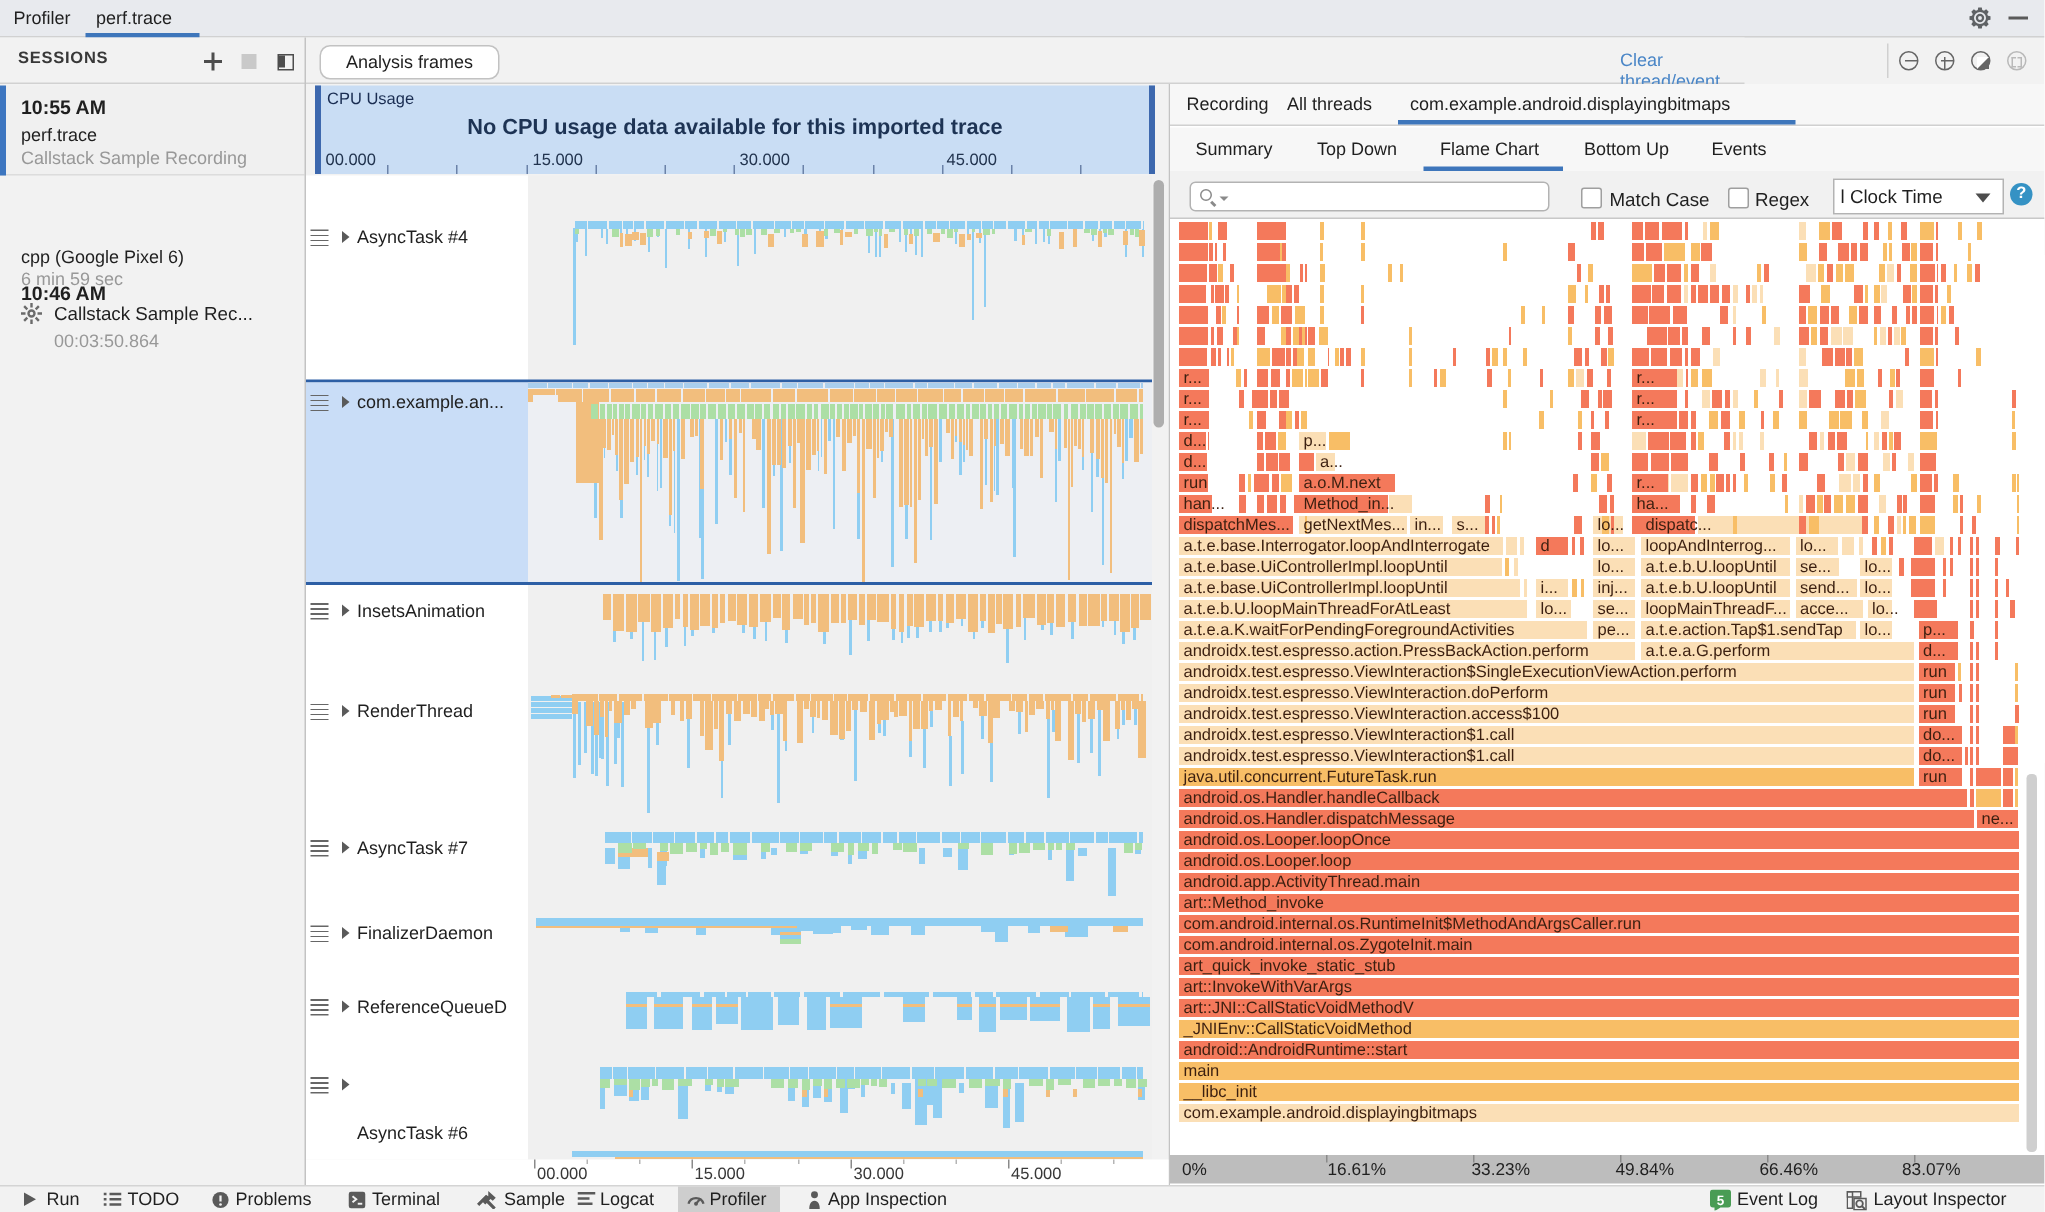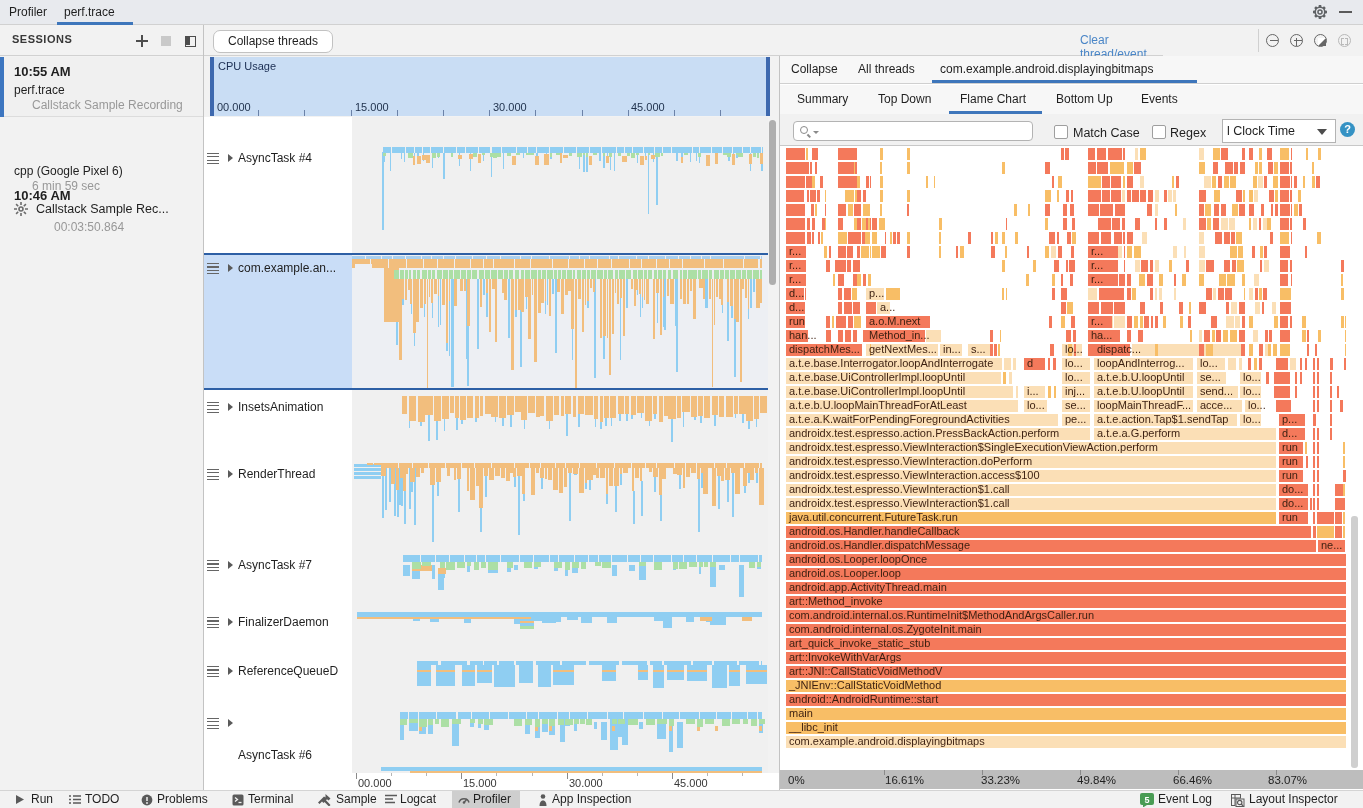--- a/index.html
+++ b/index.html
@@ -31,21 +31,21 @@
 .cico .brk { position:absolute; top:2.8px; width:3px; height:7.5px; border:1.5px solid #b9b9b9; }
 .brk.l { left:2.2px; border-right:none; }
 .brk.r { right:2.2px; border-left:none; }
 
 
 #leftpanel { left:0; top:56px; width:203px; height:734px; background:#f2f2f2; }
 #sess1 { position:relative; left:0; top:1px; width:203px; height:60px; background:#f0f0f0; border-bottom:1px solid #dcdcdc; }
 #sess1 .selbar { position:absolute; left:0; top:0; width:4px; height:60px; background:#3d76c0; }
 .s-time { position:absolute; left:14px; font-size:13px; font-weight:bold; color:#1f1f1f; }
 .s-name { position:absolute; left:14px; font-size:12px; color:#1f1f1f; }
-.s-gray { position:absolute; left:14px; font-size:12px; color:#989898;margin-left:18px; }
+.s-gray { position:absolute; left:14px; font-size:12px; color:#989898; }
 
 
 #vdiv1 { left:203px; top:25px; width:1px; height:765px; background:#c3c3c3; }
 #vdiv2 { left:779px; top:56px; width:1px; height:734px; background:#c3c3c3; }
 
 
 #midpanel { left:204px; top:56px; width:575px; height:734px; background:#f2f2f2; }
 #cpubox { position:absolute; left:6px; top:1px; width:560px; height:59px; background:#c9ddf4; border-left:4px solid #3d68ae; border-right:4px solid #3d68ae; }
 #cpubox .cput { position:absolute; left:4px; top:3px; font-size:11px; color:#1a2d52; }
 #cpubox .nocpu { position:absolute; left:0; width:100%; top:20px; text-align:center; font-size:14.5px; font-weight:bold; color:#1d3354; }
@@ -114,21 +114,21 @@
 </div>
 
 <div id="toolbar" class="abs">
   <span id="sessions-h" class="abs">SESSIONS</span>
   <div class="plus-v abs"></div>
       <div class="plus-h abs"></div>
   <div class="stopico abs"></div>
   <div class="panelico abs">
         <i></i>
       </div>
-  <div id="collapse-btn" class="abs">Collapse threads</div>
+  <div id="collapse-btn" class="abs">Analysis frames</div>
   <span id="clearsel" class="abs">Clear thread/event selection</span>
   <div id="tdiv1" class="abs"></div>
   <div class="cico" style="left:1266px;">
         <span class="ph"></span>
       </div>
   <div class="cico" style="left:1290px;">
         <span class="ph"></span>
         <span class="pv"></span>
       </div>
   <div class="cico" style="left:1314px;">
@@ -157,20 +157,21 @@
   <span class="s-name abs" style="left:36px; top:146px; font-size:12.5px;">Callstack Sample Rec...</span>
   <span class="s-gray abs" style="left:36px; top:164px;">00:03:50.864</span>
 </div>
 
 <div id="vdiv1" class="abs"></div>
 <div id="vdiv2" class="abs"></div>
 
 <div id="midpanel" class="abs">
   <div id="cpubox">
     <span class="cput">CPU Usage</span>
+    <span class="nocpu">No CPU usage data available for this imported trace</span>
     <i class="cputick" style="left:44px;"></i>
         <i class="cputick" style="left:90px;"></i>
         <i class="cputick" style="left:137px;"></i>
         <i class="cputick" style="left:183px;"></i>
         <i class="cputick" style="left:229px;"></i>
         <i class="cputick" style="left:275px;"></i>
         <i class="cputick" style="left:321px;"></i>
         <i class="cputick" style="left:368px;"></i>
         <i class="cputick" style="left:414px;"></i>
         <i class="cputick" style="left:460px;"></i>
@@ -236,21 +237,21 @@
         <i class="matick mi" style="left:433px;"></i>
         <i class="matick" style="left:468px;"></i>
         <span class="maxt" style="left:470px;">45.000</span>
         <i class="matick mi" style="left:503px;"></i>
         <i class="matick mi" style="left:538px;"></i>
   </div>
 </div>
 
 <div id="rightpanel" class="abs">
   <div id="rtabs1">
-    <span style="left:11px;">Collapse</span>
+    <span style="left:11px;">Recording</span>
     <span style="left:78px;">All threads</span>
     <span style="left:160px;">com.example.android.displayingbitmaps</span>
     <i class="u"></i>
   </div>
   <div id="searchrow">
     <div id="sfield">
           <i class="mag"></i>
           <i class="magh"></i>
           <i class="sarr"></i>
         </div>

